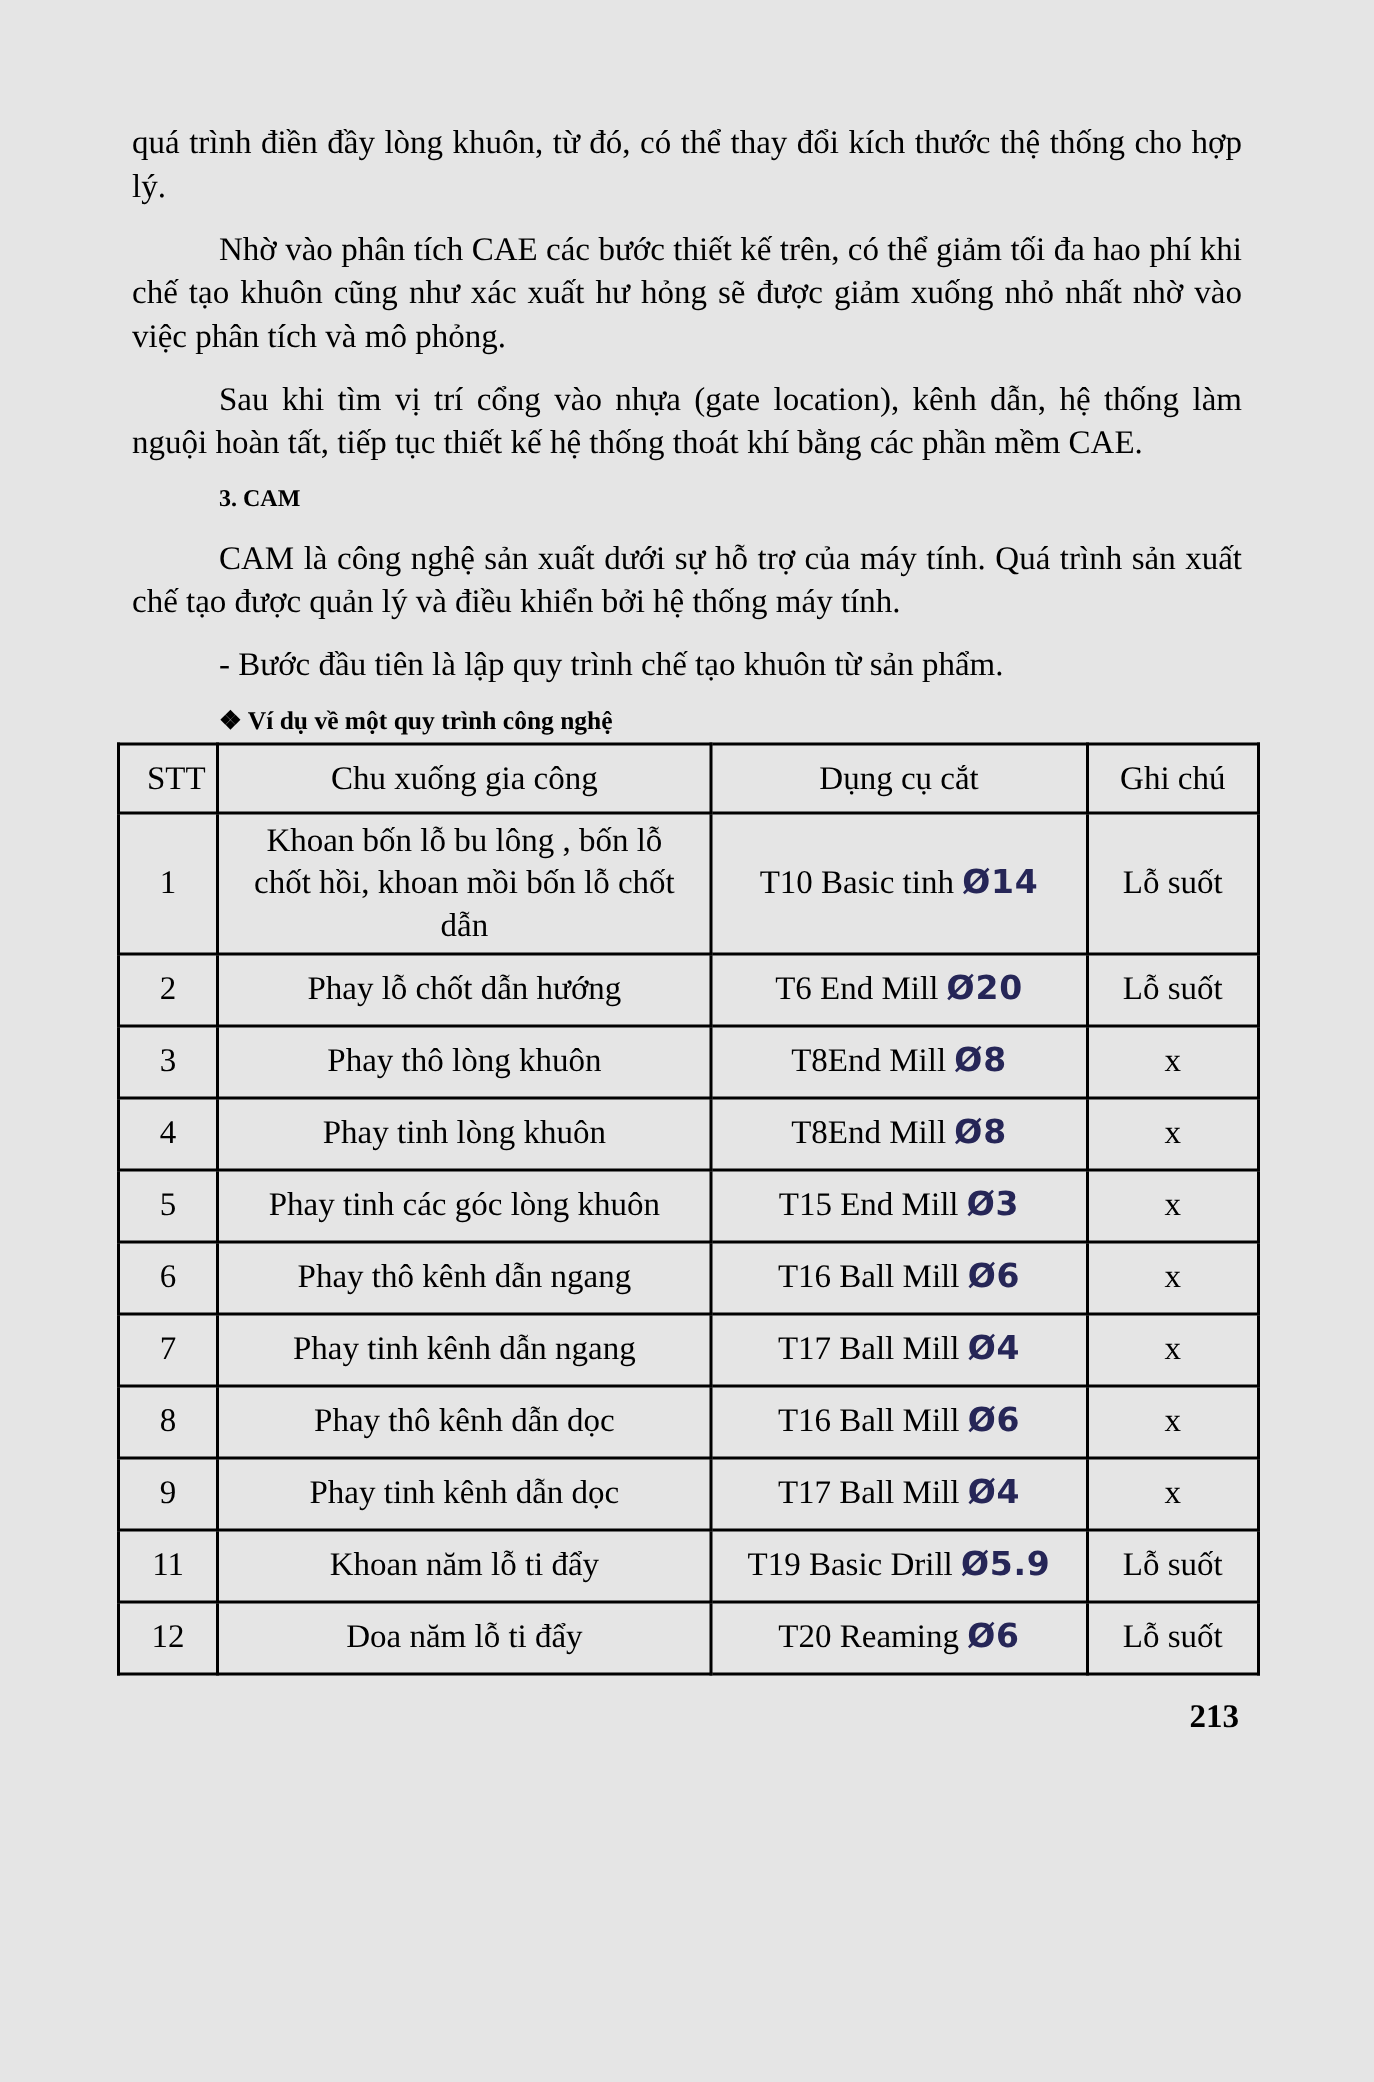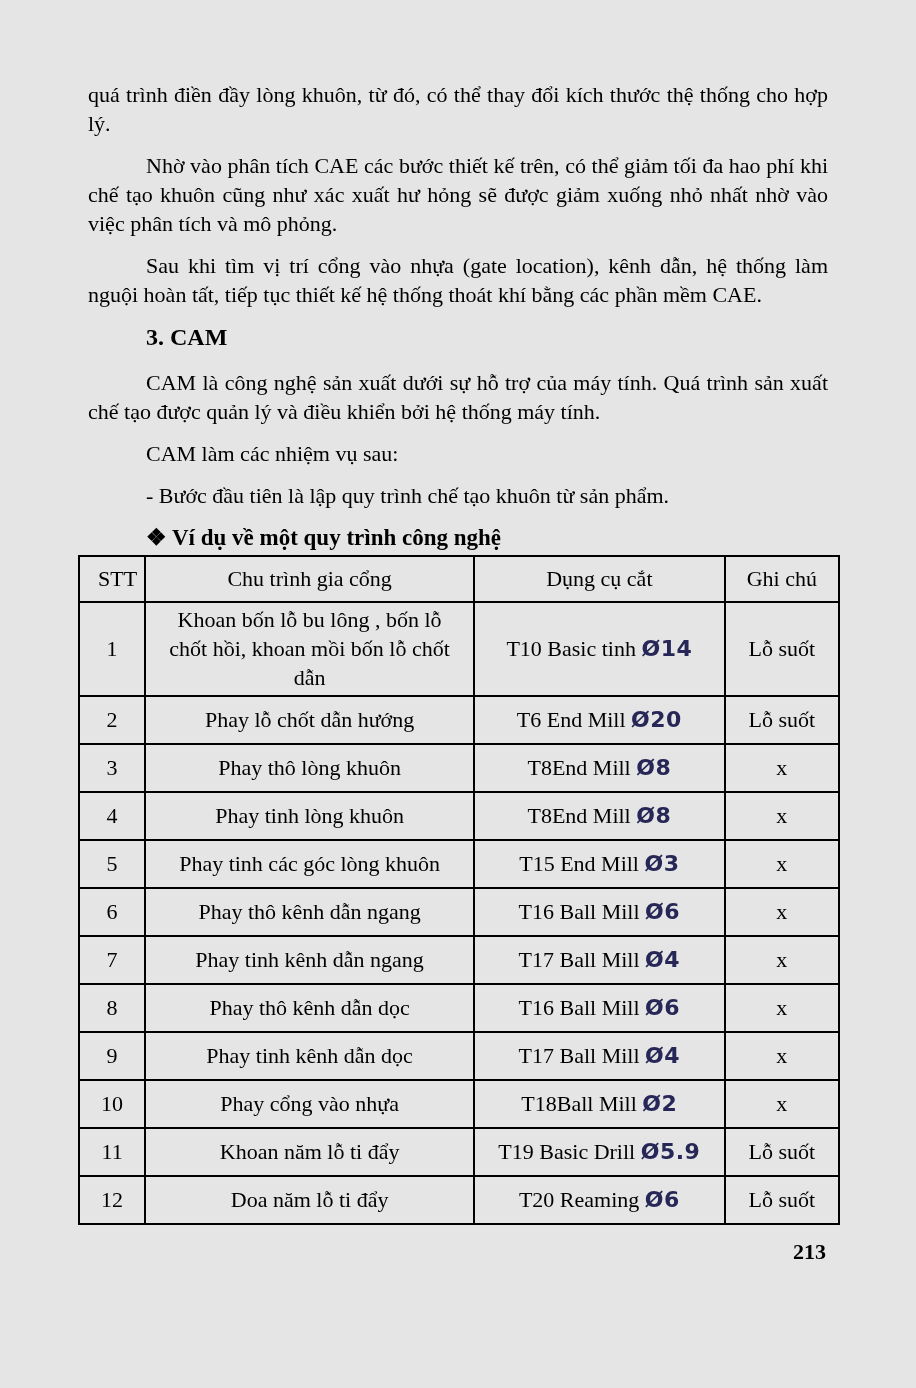--- a/index.html
+++ b/index.html
@@ -22,27 +22,27 @@
   }
   p.body-par {
     margin: 0 0 13px 0;
     text-align: justify;
   }
   p.indent { text-indent: 58px; }
   .heading-cam {
     font-weight: bold;
     margin: 6px 0 14px 0;
     padding-left: 58px;
-    font-size: 24px;
+    font-size: 16px;
   }
   .heading-example {
     font-weight: bold;
     margin: 6px 0 2px 0;
     padding-left: 58px;
-    font-size: 23px;
+    font-size: 17px;
   }
   table.process-table {
     width: 762px;
     margin-left: -10px;
     border-collapse: collapse;
     table-layout: fixed;
   }
   .process-table th,
   .process-table td {
     border: 2px solid #000000;
@@ -78,36 +78,35 @@
 
 <div class="page">
 
   <p class="body-par">quá trình điền đầy lòng khuôn, từ đó, có thể thay đổi kích thước thệ thống cho hợp lý.</p>
   <p class="body-par indent">Nhờ vào phân tích CAE các bước thiết kế trên, có thể giảm tối đa hao phí khi chế tạo khuôn cũng như xác xuất hư hỏng sẽ được giảm xuống nhỏ nhất nhờ vào việc phân tích và mô phỏng.</p>
   <p class="body-par indent">Sau khi tìm vị trí cổng vào nhựa (gate location), kênh dẫn, hệ thống làm nguội hoàn tất, tiếp tục thiết kế hệ thống thoát khí bằng các phần mềm CAE.</p>
 
   <div class="heading-cam">3. CAM</div>
 
   <p class="body-par indent">CAM là công nghệ sản xuất dưới sự hỗ trợ của máy tính. Quá trình sản xuất chế tạo được quản lý và điều khiển bởi hệ thống máy tính.</p>
-  <p class="body-par indent">CAM làm các nhiệm vụ sau:</p>
   <p class="body-par indent">- Bước đầu tiên là lập quy trình chế tạo khuôn từ sản phẩm.</p>
 
   <div class="heading-example">❖ Ví dụ về một quy trình công nghệ</div>
 
   <table class="process-table">
     <colgroup>
       <col class="col-stt">
       <col class="col-proc">
       <col class="col-tool">
       <col class="col-note">
     </colgroup>
     <thead>
       <tr>
           <th>STT</th>
-          <th>Chu trình gia cổng</th>
+          <th>Chu xuống gia công</th>
           <th>Dụng cụ cắt</th>
           <th>Ghi chú</th>
         </tr>
     </thead>
     <tbody>
         <tr>
           <td>1</td>
           <td>Khoan bốn lỗ bu lông , bốn lỗ chốt hồi, khoan mồi bốn lỗ chốt dẫn</td>
           <td><span>T10 Basic tinh </span><span class="dia">Ø14</span></td>
           <td>Lỗ suốt</td>
@@ -154,26 +153,20 @@
           <td><span>T16 Ball Mill </span><span class="dia">Ø6</span></td>
           <td>x</td>
         </tr>
         <tr>
           <td>9</td>
           <td>Phay tinh kênh dẫn dọc</td>
           <td><span>T17 Ball Mill </span><span class="dia">Ø4</span></td>
           <td>x</td>
         </tr>
         <tr>
-          <td>10</td>
-          <td>Phay cổng vào nhựa</td>
-          <td><span>T18Ball Mill </span><span class="dia">Ø2</span></td>
-          <td>x</td>
-        </tr>
-        <tr>
           <td>11</td>
           <td>Khoan năm lỗ ti đẩy</td>
           <td><span>T19 Basic Drill </span><span class="dia">Ø5.9</span></td>
           <td>Lỗ suốt</td>
         </tr>
         <tr>
           <td>12</td>
           <td>Doa năm lỗ ti đẩy</td>
           <td><span>T20 Reaming </span><span class="dia">Ø6</span></td>
           <td>Lỗ suốt</td>

